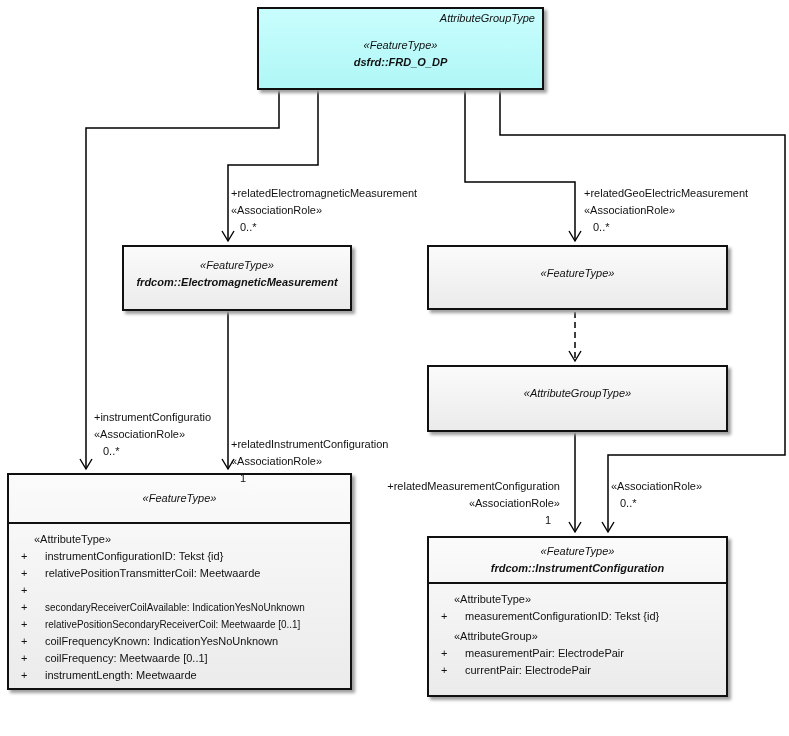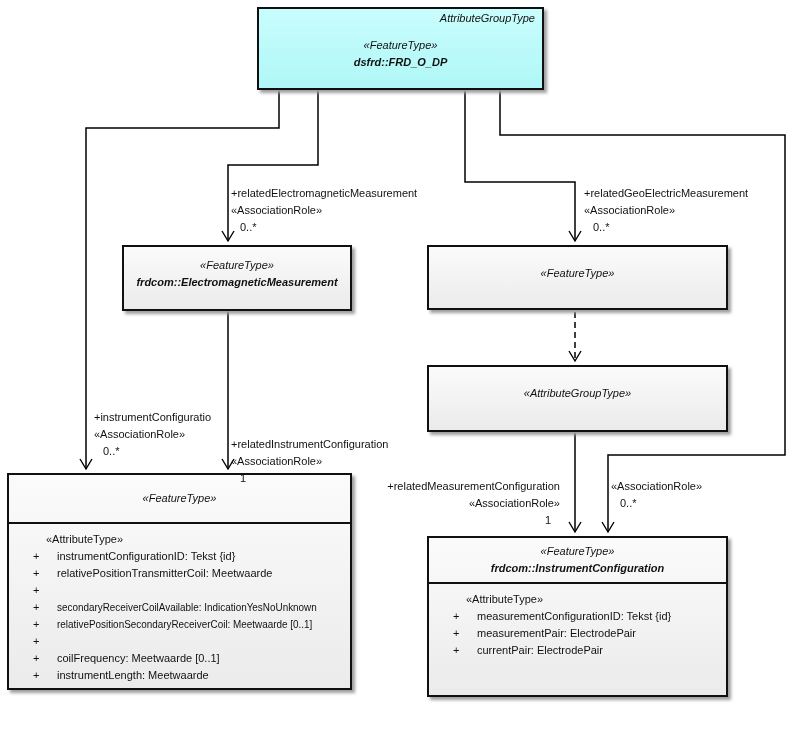--- a/index.html
+++ b/index.html
@@ -24,21 +24,21 @@
     font-style:italic; font-size:11px; color:#111;
   }
   .head {
     display:flex; flex-direction:column; align-items:center; justify-content:center;
     text-align:center; line-height:17px;font-style:italic;
   }
   .head .stereo-line { font-size:11px; }
   .head .class-name { font-weight:bold; font-size:11px; }
   .head.with-sep { border-bottom:2px solid #101010; }
 
-  .attrs { padding:4px 4px 0 16px; }
+  .attrs { padding:4px 4px 0 4px; }
   .row { line-height:17px; white-space:nowrap; }
   .row.stereo { padding-left:21px; margin-top:3px; }
   .row.attr { display:flex; }
   .row.attr .vis { width:24px; padding-left:8px; flex:none; }
   .row.attr .txt { flex:none; }
   .row.attr .squeezewrap { transform:scaleX(0.90); transform-origin:0 50%; }
 
   .edge-label {
     position:absolute; z-index:3; font-size:11px; line-height:17px;
     color:#111; white-space:nowrap;
@@ -114,20 +114,21 @@
       <div class="row attr">
         <span class="vis">+</span>
         <span class="txt squeezewrap">secondaryReceiverCoilAvailable: IndicationYesNoUnknown</span>
       </div>
       <div class="row attr">
         <span class="vis">+</span>
         <span class="txt squeezewrap">relativePositionSecondaryReceiverCoil: Meetwaarde [0..1]</span>
       </div>
       <div class="row attr">
         <span class="vis">+</span>
+        <span class="txt">coilFrequencyKnown: IndicationYesNoUnknown</span>
       </div>
       <div class="row attr">
         <span class="vis">+</span>
         <span class="txt">coilFrequency: Meetwaarde [0..1]</span>
       </div>
       <div class="row attr">
         <span class="vis">+</span>
         <span class="txt">instrumentLength: Meetwaarde</span>
       </div>
     </div>
@@ -137,20 +138,21 @@
     <div class="head with-sep" style="height:44px;">
       <div class="stereo-line">«FeatureType»</div>
       <div class="class-name">frdcom::InstrumentConfiguration</div>
     </div>
     <div class="attrs">
       <div class="row stereo">«AttributeType»</div>
       <div class="row attr">
         <span class="vis">+</span>
         <span class="txt">measurementConfigurationID: Tekst {id}</span>
       </div>
+      <div class="row stereo">«AttributeGroup»</div>
       <div class="row attr">
         <span class="vis">+</span>
         <span class="txt">measurementPair: ElectrodePair</span>
       </div>
       <div class="row attr">
         <span class="vis">+</span>
         <span class="txt">currentPair: ElectrodePair</span>
       </div>
     </div>
   </div>

